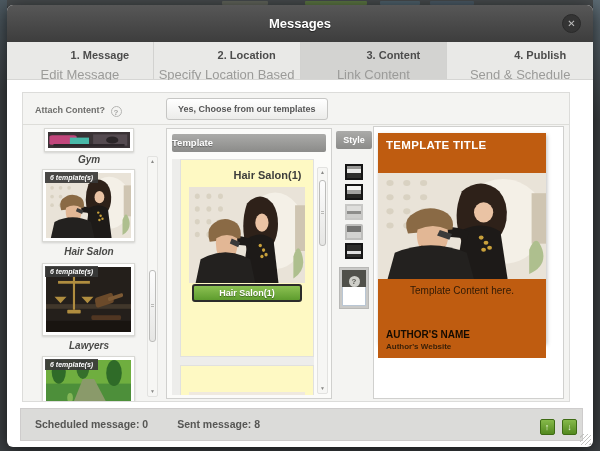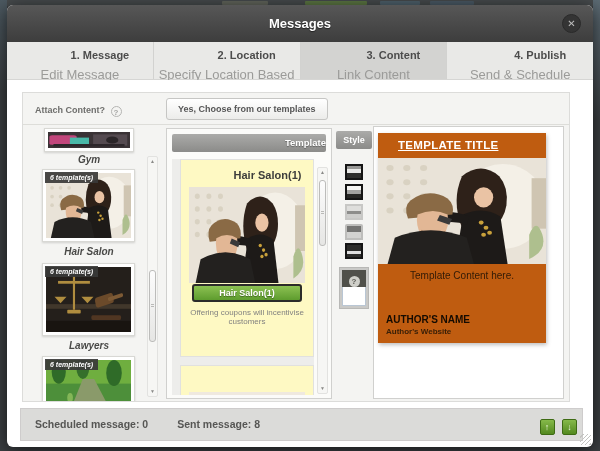--- a/index.html
+++ b/index.html
@@ -69,21 +69,21 @@
   .scroll-arrow.down { bottom:0; }
   .scroll-thumb { position:absolute; left:1px; width:7px; background:linear-gradient(#fcfcfc,#e6e6e4);
     border:1px solid #bcbcba; border-radius:3px; cursor:grab; }
   .thumb-grip { position:absolute; left:1px; right:1px; top:50%; margin-top:-2px; height:4px;
     background:repeating-linear-gradient(#b9b9b7 0 1px, transparent 1px 2px); }
 
   
   .template-col { position:absolute; left:143px; top:2px; bottom:2px; width:166px;
     background:#fbfbf9; border:1px solid #d0d0ce; }
   .col-header { height:18px; margin:5px; background:linear-gradient(#ababa9,#8b8b89);
-    border-radius:2px; text-align:right; color:#ffffff; font-weight:bold; font-size:9.5px;
+    border-radius:2px; text-align:left; color:#ffffff; font-weight:bold; font-size:9.5px;
     line-height:18px; text-shadow:0 1px 1px rgba(0,0,0,.35); }
   .t-list { position:absolute; top:30px; left:5px; right:17px; bottom:3px; background:#ededeb; overflow:hidden; }
   .t-card { position:absolute; left:8px; right:0; background:#fef9c3; border:1px solid #e1e1df;padding-left:41px; }
   .t-card-title { text-align:center; font-size:11px; font-weight:bold; color:#3d3d3b; margin-top:9px; }
   .t-card-img { position:absolute; left:8px; right:8px; top:27px; height:96px; overflow:hidden; }
   .t-card-img svg { display:block; width:100%; height:100%; }
   .t-green-btn { position:absolute; left:11px; right:11px; top:124px; height:18px;
     background:linear-gradient(#8cc152,#5e9c2e); border:2px solid #2c2c2a; border-radius:3px;
     color:#ffffff; font-size:9px; font-weight:bold; text-align:center; line-height:14px;
     text-shadow:0 1px 1px rgba(0,0,0,.4); cursor:pointer; }
@@ -108,22 +108,22 @@
   .ss-top { height:17px; background:#50504a; text-align:center; }
   .ss-help { display:inline-block; margin-top:3px; width:11px; height:11px; border-radius:50%;
     background:#cfcfc9; color:#5a5a54; font-size:8px; font-weight:bold; line-height:11px; }
   .ss-bottom { height:19px; background:#ffffff; border:1px solid #b9c6d4; border-top:none; }
 
   
   .preview-col { position:absolute; left:350px; top:0; width:191px; bottom:2px;
     background:#ffffff; border:1px solid #d0d0ce; }
   .preview-card { position:absolute; left:4px; top:6px; width:168px; height:210px;
     box-shadow:1px 2px 4px rgba(0,0,0,.25); background:#bf5c10; }
-  .pv-header { height:25px; line-height:25px; padding-left:20px; color:#ffffff; font-weight:bold;
-    font-size:11.5px; letter-spacing:.3px; background:#bf5c10;text-decoration:underline; }
+  .pv-header { height:40px; line-height:25px; padding-left:8px; color:#ffffff; font-weight:bold;
+    font-size:11.5px; letter-spacing:.3px; background:#bf5c10; }
   .pv-img { height:106px; overflow:hidden; background:#e9e3d8; }
   .pv-img svg { display:block; width:100%; height:100%; }
   .pv-body { position:relative; height:79px; background:#bf5c10; }
   .pv-content { padding-top:6px; text-align:center; color:#301a06; font-size:10px; }
   .pv-author { position:absolute; left:8px; bottom:7px; }
   .pv-author-name { font-size:10px; font-weight:bold; color:#150b01; }
   .pv-author-site { font-size:8px; font-weight:bold; color:#3a2008; margin-top:2px; }
 
   
   .footer { position:absolute; left:13px; right:10px; bottom:6px; height:33px;
@@ -320,21 +320,20 @@
             <div class="t-list">
 
               <div class="t-card" style="top:0; height:198px;">
                 <div class="t-card-title">Hair Salon(1)</div>
                 <div class="t-card-img">
                   <svg viewBox="0 0 140 105" preserveAspectRatio="none">
                       <use href="#sym-salon"></use>
                     </svg>
                 </div>
                 <div class="t-green-btn">Hair Salon(1)</div>
-                <div class="t-caption">Offering coupons will incentivise customers</div>
               </div>
 
               <div class="t-card" style="top:206px; height:80px;">
                 <div class="t-card2-img">
                   <svg viewBox="0 0 130 24" preserveAspectRatio="none">
                       <use href="#sym-salon2"></use>
                     </svg>
                 </div>
               </div>
             </div>

